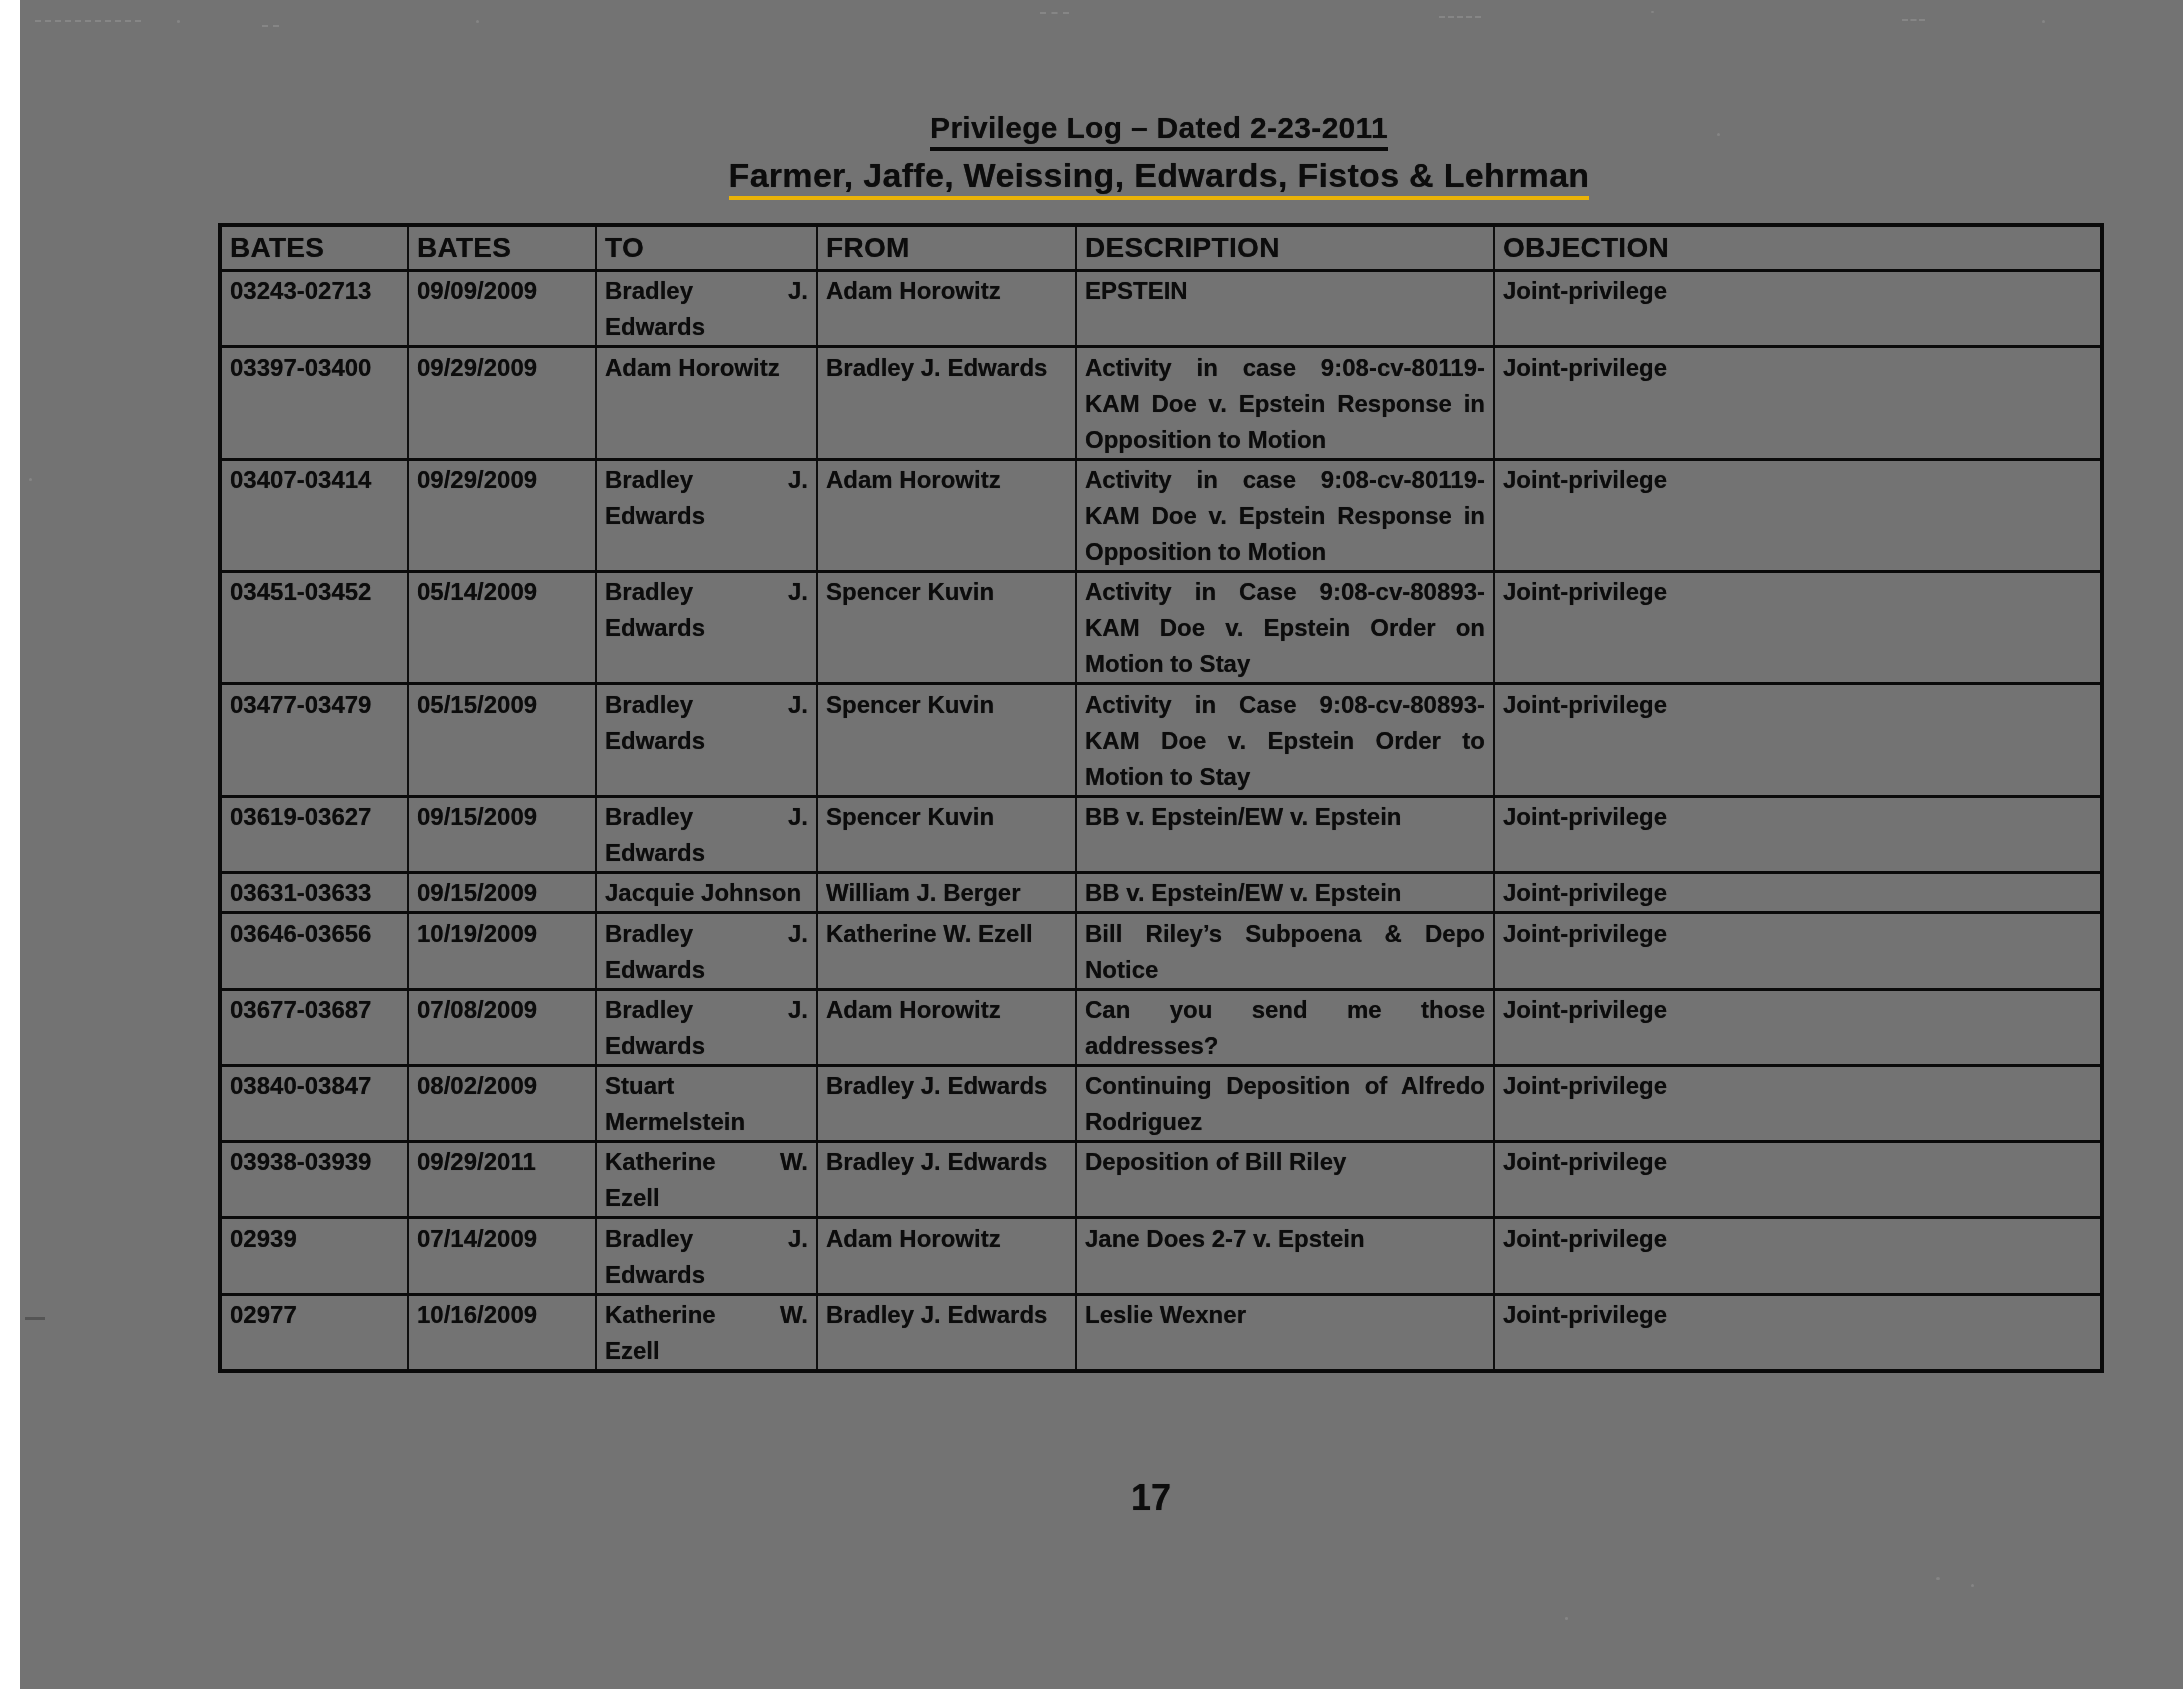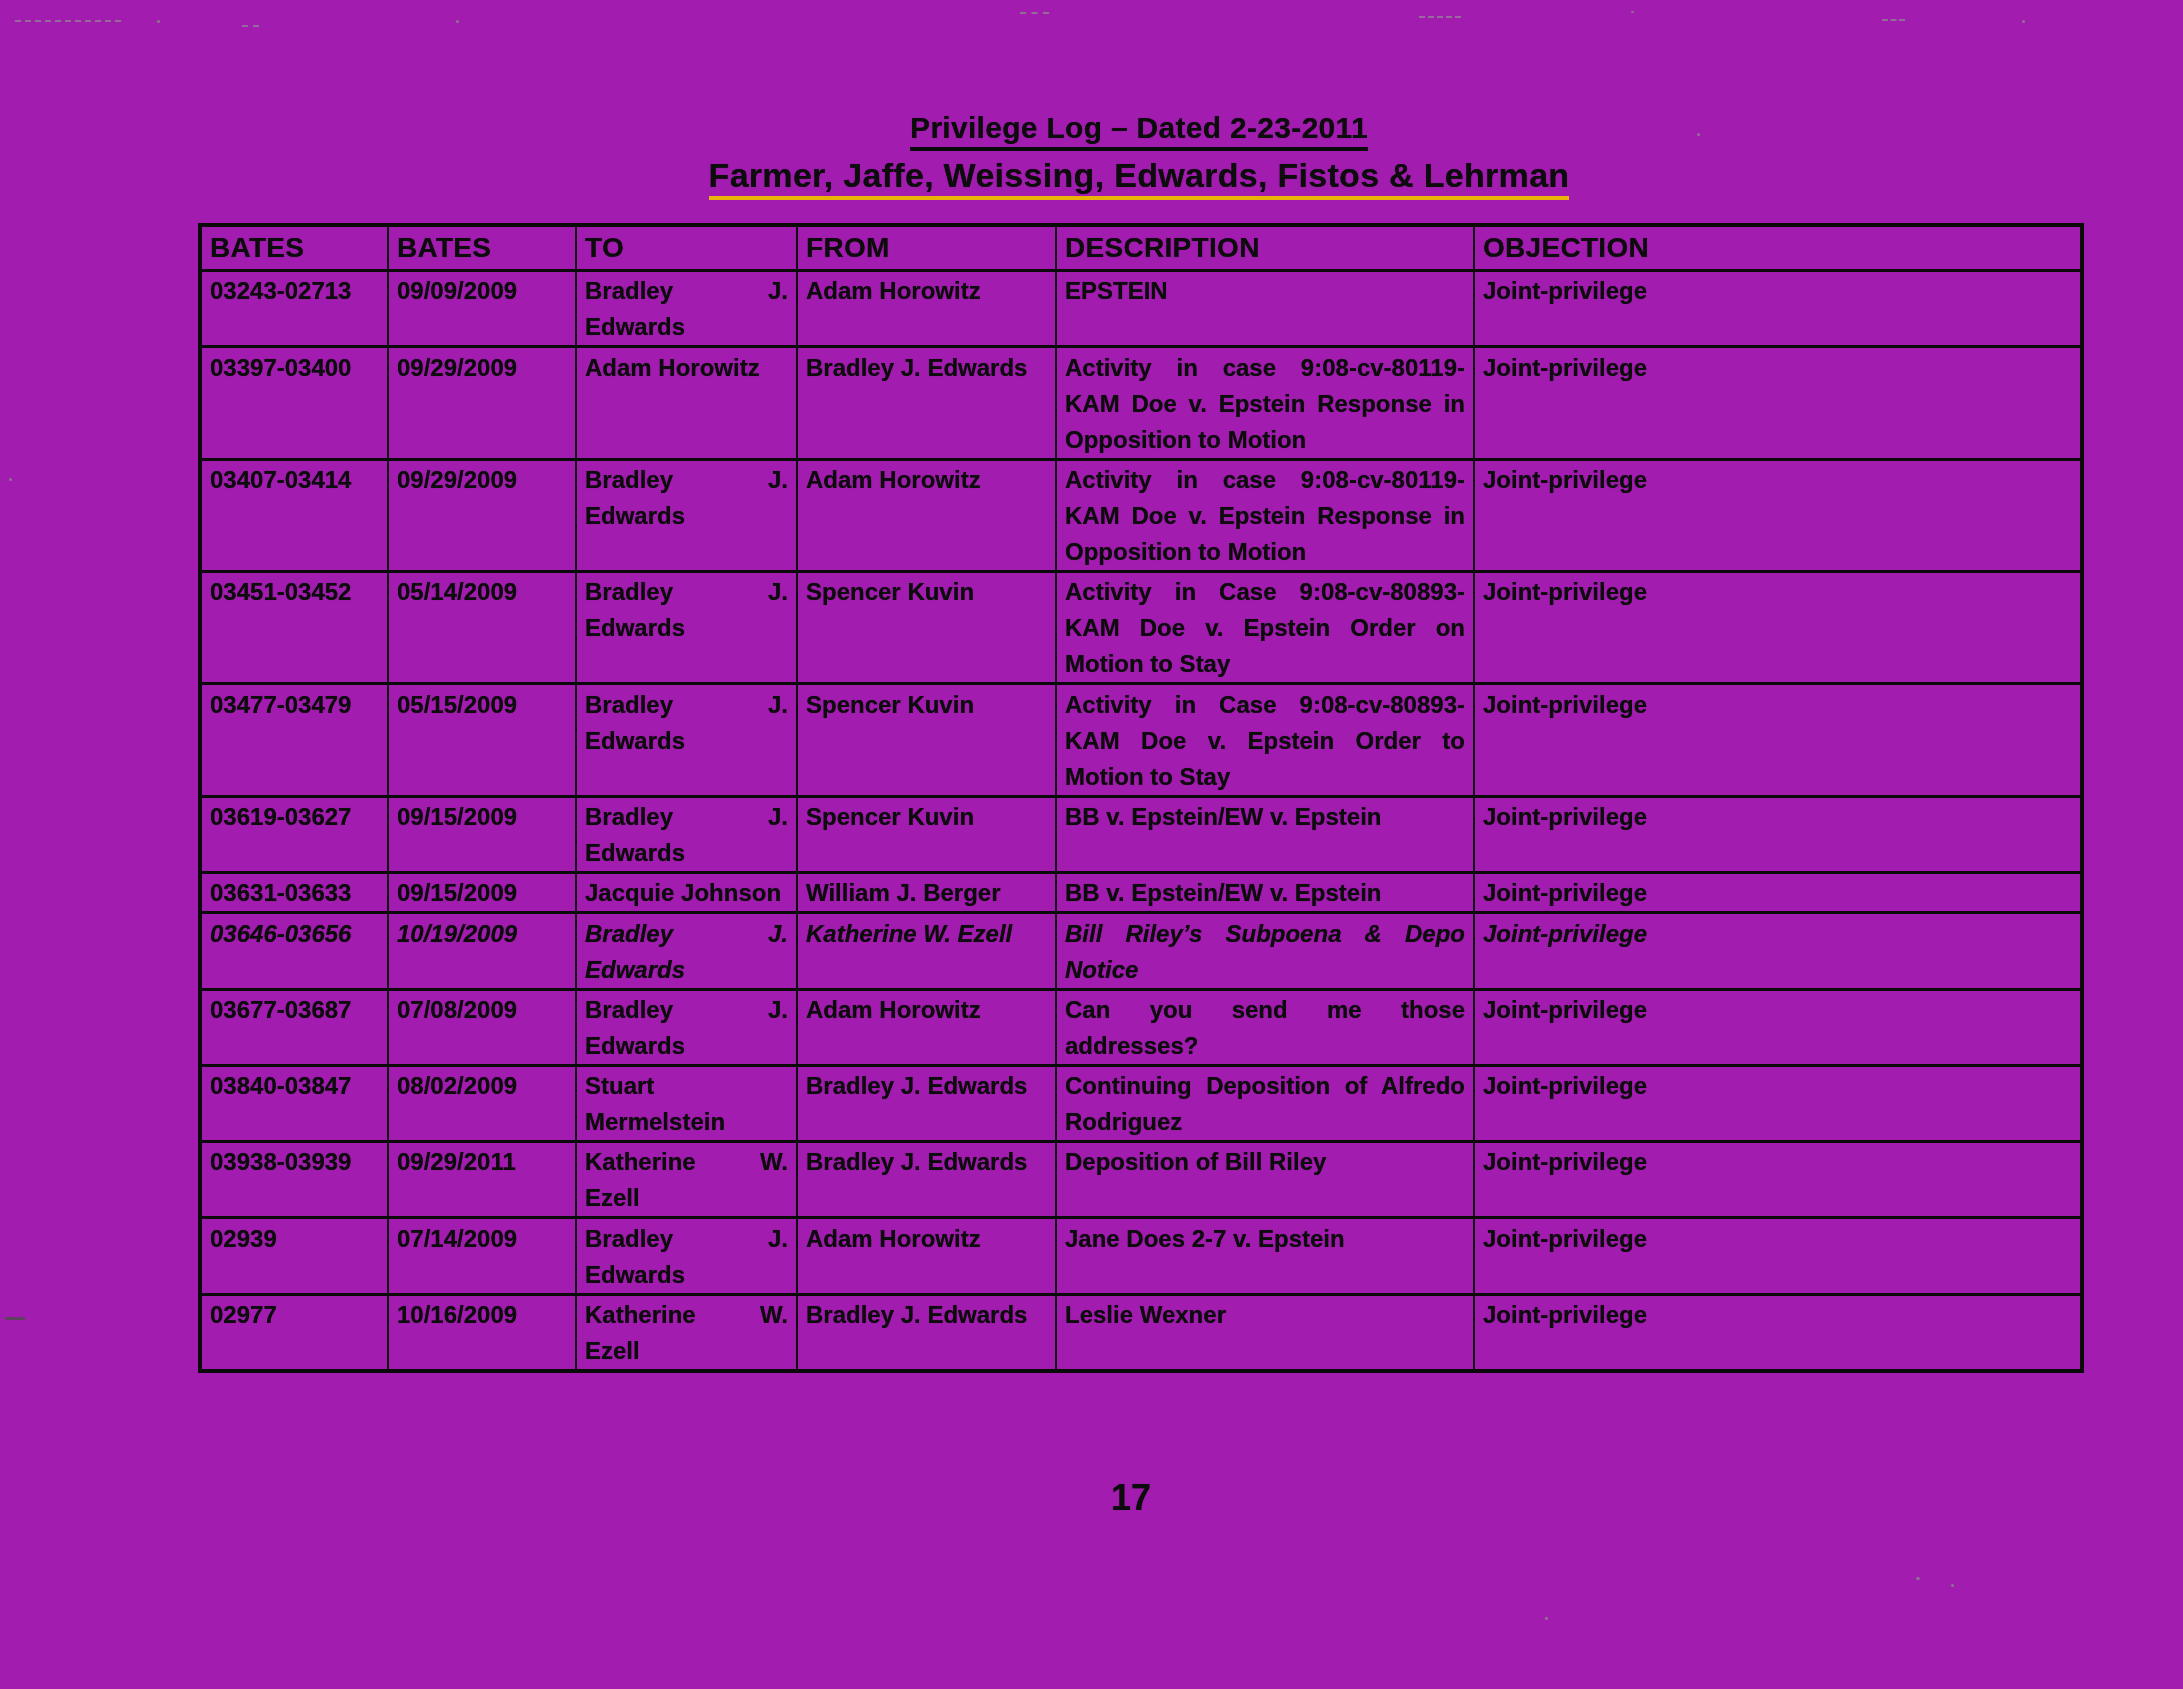--- a/index.html
+++ b/index.html
@@ -4,21 +4,21 @@
 <style>
   html,body{margin:0;padding:0;}
   body{
     width:2183px;height:1689px;
     background:#ffffff;
     font-family:"Liberation Sans",sans-serif;
     color:#0c0c0c;
     position:relative;
     overflow:hidden;
   }
-  .page{position:absolute;inset:0;background:#a21caf;}
+  .page{position:absolute;inset:0;background:#737373;margin-left:20px;}
   
   .titles{position:absolute;left:198px;top:111px;width:1882px;text-align:center;}
   .title-line1{font-size:30px;font-weight:700;letter-spacing:0.3px;}
   .title-line1 span{border-bottom:4px solid #0a0a0a;padding-bottom:2.6px;}
   .title-line2{font-size:34px;font-weight:700;margin-top:10.6px;letter-spacing:0.3px;}
   .title-line2 span{border-bottom:4px solid #eab308;padding-bottom:2px;}
   .title-line1 span,.title-line2 span{text-shadow:0 0 0.7px rgba(0,0,0,.65);}
   
   table.log{
     position:absolute;left:198px;top:223px;width:1882px;
@@ -44,21 +44,21 @@
     overflow:hidden;
   }
   
   tbody tr:nth-child(1){height:74px;}
   tbody tr:nth-child(2){height:109px;}
   tbody tr:nth-child(3){height:109px;}
   tbody tr:nth-child(4){height:108px;}
   tbody tr:nth-child(5){height:107px;}
   tbody tr:nth-child(6){height:69px;}
   tbody tr:nth-child(7){height:36px;}
-  tbody tr:nth-child(8){height:69px;font-style:italic;}
+  tbody tr:nth-child(8){height:69px;}
   tbody tr:nth-child(9){height:71px;}
   tbody tr:nth-child(10){height:71px;}
   tbody tr:nth-child(11){height:69px;}
   tbody tr:nth-child(12){height:73px;}
   tbody tr:nth-child(13){height:36px;}
   tbody tr:nth-child(14){height:73px;}
   tbody tr:nth-child(15){height:73px;}
   tbody tr:nth-child(16){height:36px;}
   
   tbody tr:nth-child(16) .cw{max-height:37px;overflow:hidden;}

